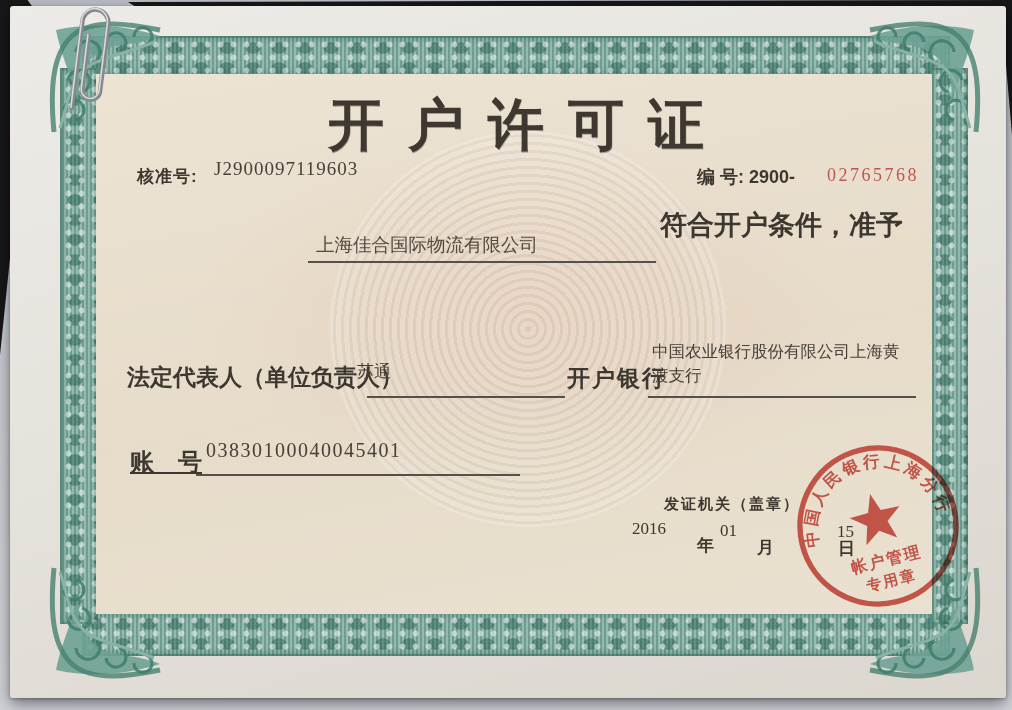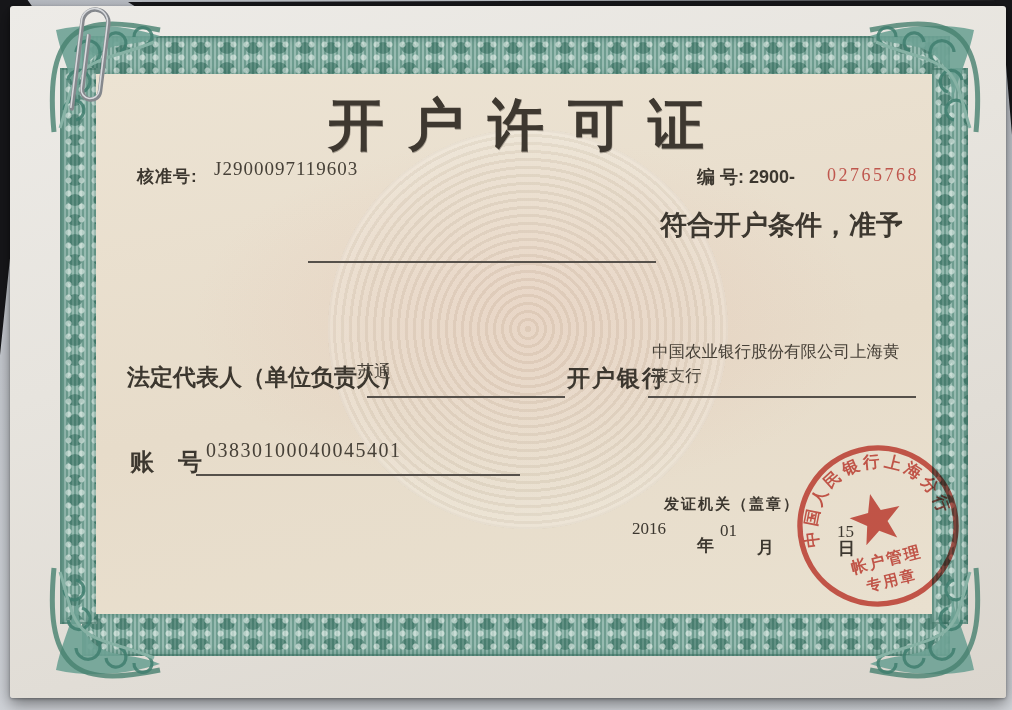--- a/index.html
+++ b/index.html
@@ -79,21 +79,21 @@
   #serial-number { left:827px; top:165px; font-size:18px; letter-spacing:2.5px; color:#bf564d; }
   #body-prefix { left:188px; top:221px; font-size:29px; }
   #company-name { left:316px; top:232px; font-size:18.5px; color:#504a41; }
   #body-suffix { left:660px; top:207px; font-size:27px; }
   #body-line2 { left:127px; top:283px; font-size:31px; letter-spacing:2px; }
   #legal-rep-label { left:127px; top:362px; font-size:23px; }
   #legal-rep-name { left:357px; top:360px; font-size:17px; }
   #bank-label { left:567px; top:363px; font-size:23px; letter-spacing:2px; }
   #bank-name-1 { left:652px; top:341px; font-size:16.5px; }
   #bank-name-2 { left:652px; top:365px; font-size:16.5px; }
-  #account-label { left:130px; top:446px; font-size:24px; }
+  #account-label { left:130px; top:446px; font-size:24px;text-decoration:underline; }
   #account-number { left:206px; top:439px; font-size:20px; letter-spacing:1.5px; }
   #issuer-label { left:664px; top:495px; font-size:15px; letter-spacing:2px; }
   .date-num { font-family:"Liberation Serif", serif; font-size:17px; color:#3c372f; }
   .date-unit { font-family:"Liberation Sans", sans-serif; font-weight:bold; font-size:17px; color:#3c372f; }
   #date-year  { left:632px; top:519px; }
   #date-year-unit  { left:697px; top:534px; }
   #date-month { left:720px; top:521px; }
   #date-month-unit { left:757px; top:536px; }
   #date-day   { left:797px; top:522px;padding-left:40px; }
   #date-day-unit   { left:838px; top:537px; }
@@ -153,20 +153,21 @@
   </div>
 
   <div id="title" class="t">开户许可证</div>
 
   <div id="approval-label" class="t label">核准号:</div>
   <div id="approval-number" class="t value">J2900097119603</div>
 
   <div id="serial-label" class="t label">编 号: 2900-</div>
   <div id="serial-number" class="t value">02765768</div>
 
+  <div id="company-name" class="t value">上海佳合国际物流有限公司</div>
   <div id="rule-company" class="rule"></div>
   <div id="body-suffix" class="t label">符合开户条件，准予</div>
 
   <div id="legal-rep-label" class="t label">法定代表人（单位负责人）</div>
   <div id="legal-rep-name" class="t value">苏通</div>
   <div id="rule-legal" class="rule"></div>
 
   <div id="bank-label" class="t label">开户银行</div>
   <div id="bank-name-1" class="t value">中国农业银行股份有限公司上海黄</div>
   <div id="bank-name-2" class="t value">渡支行</div>

